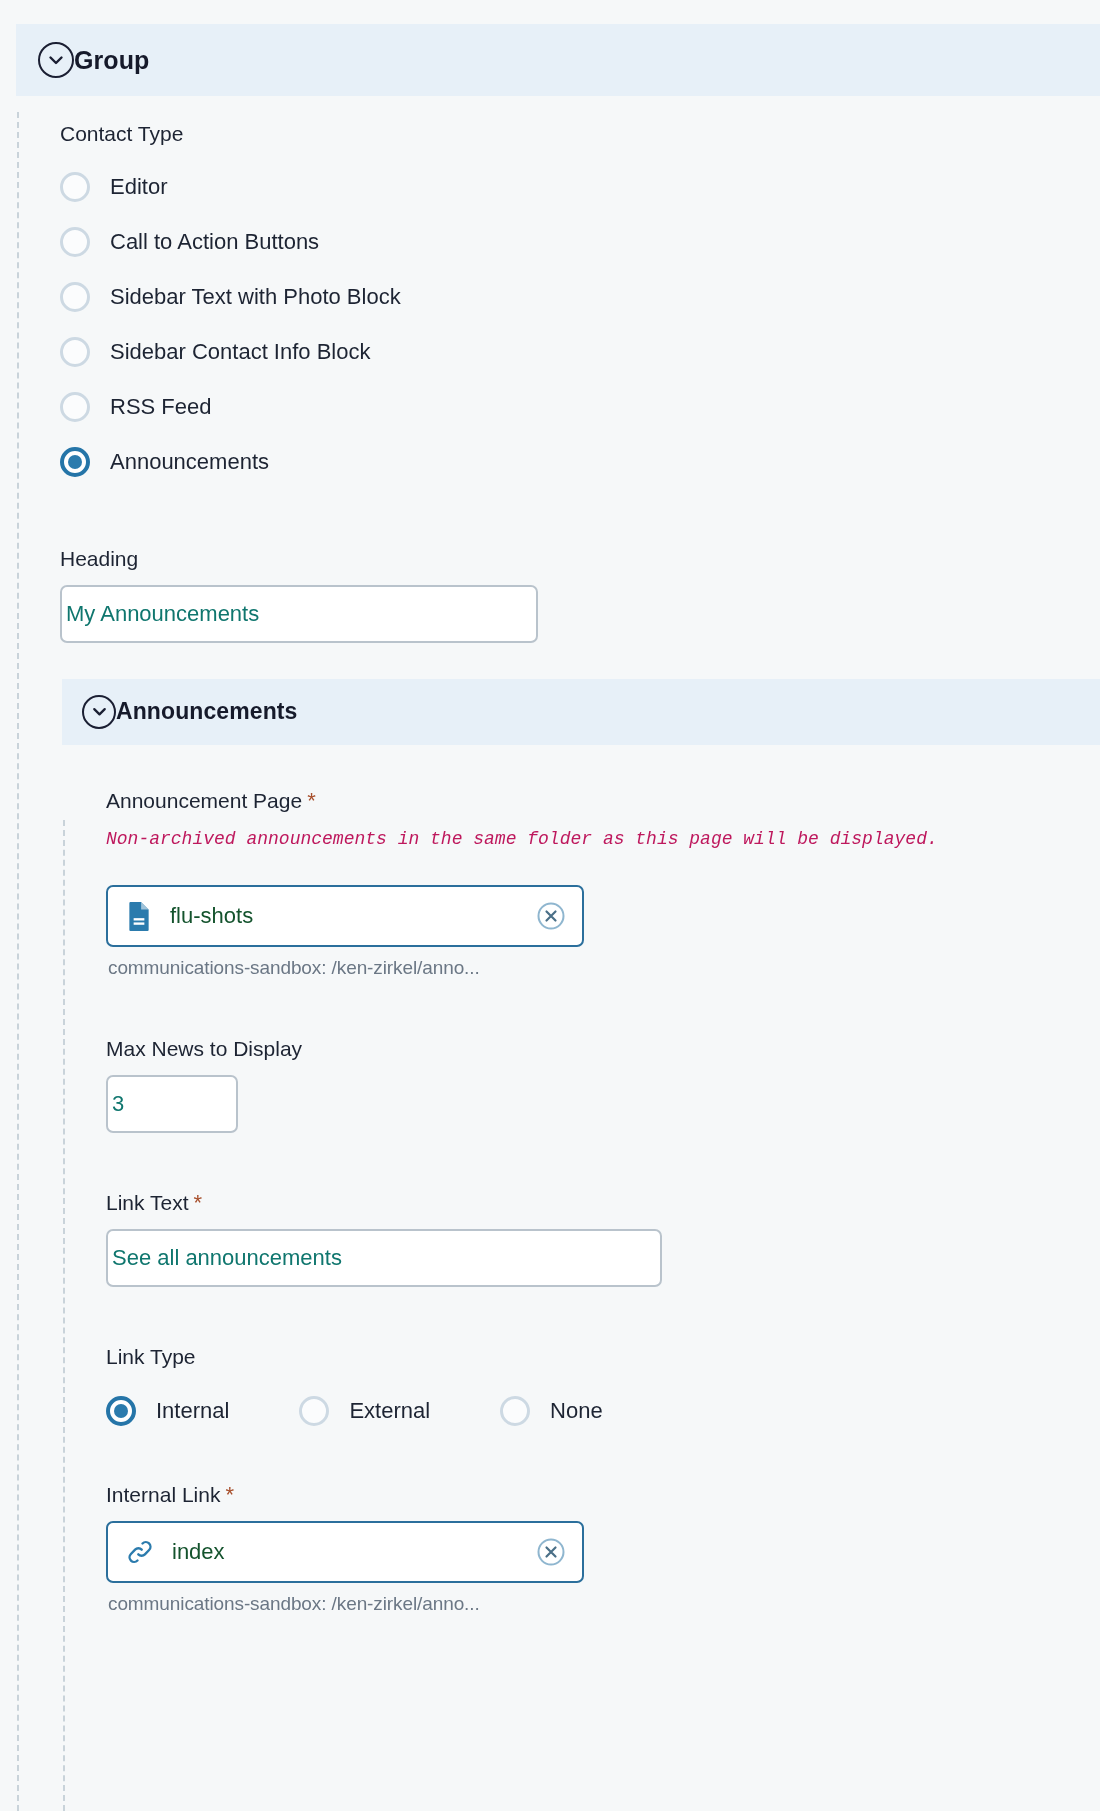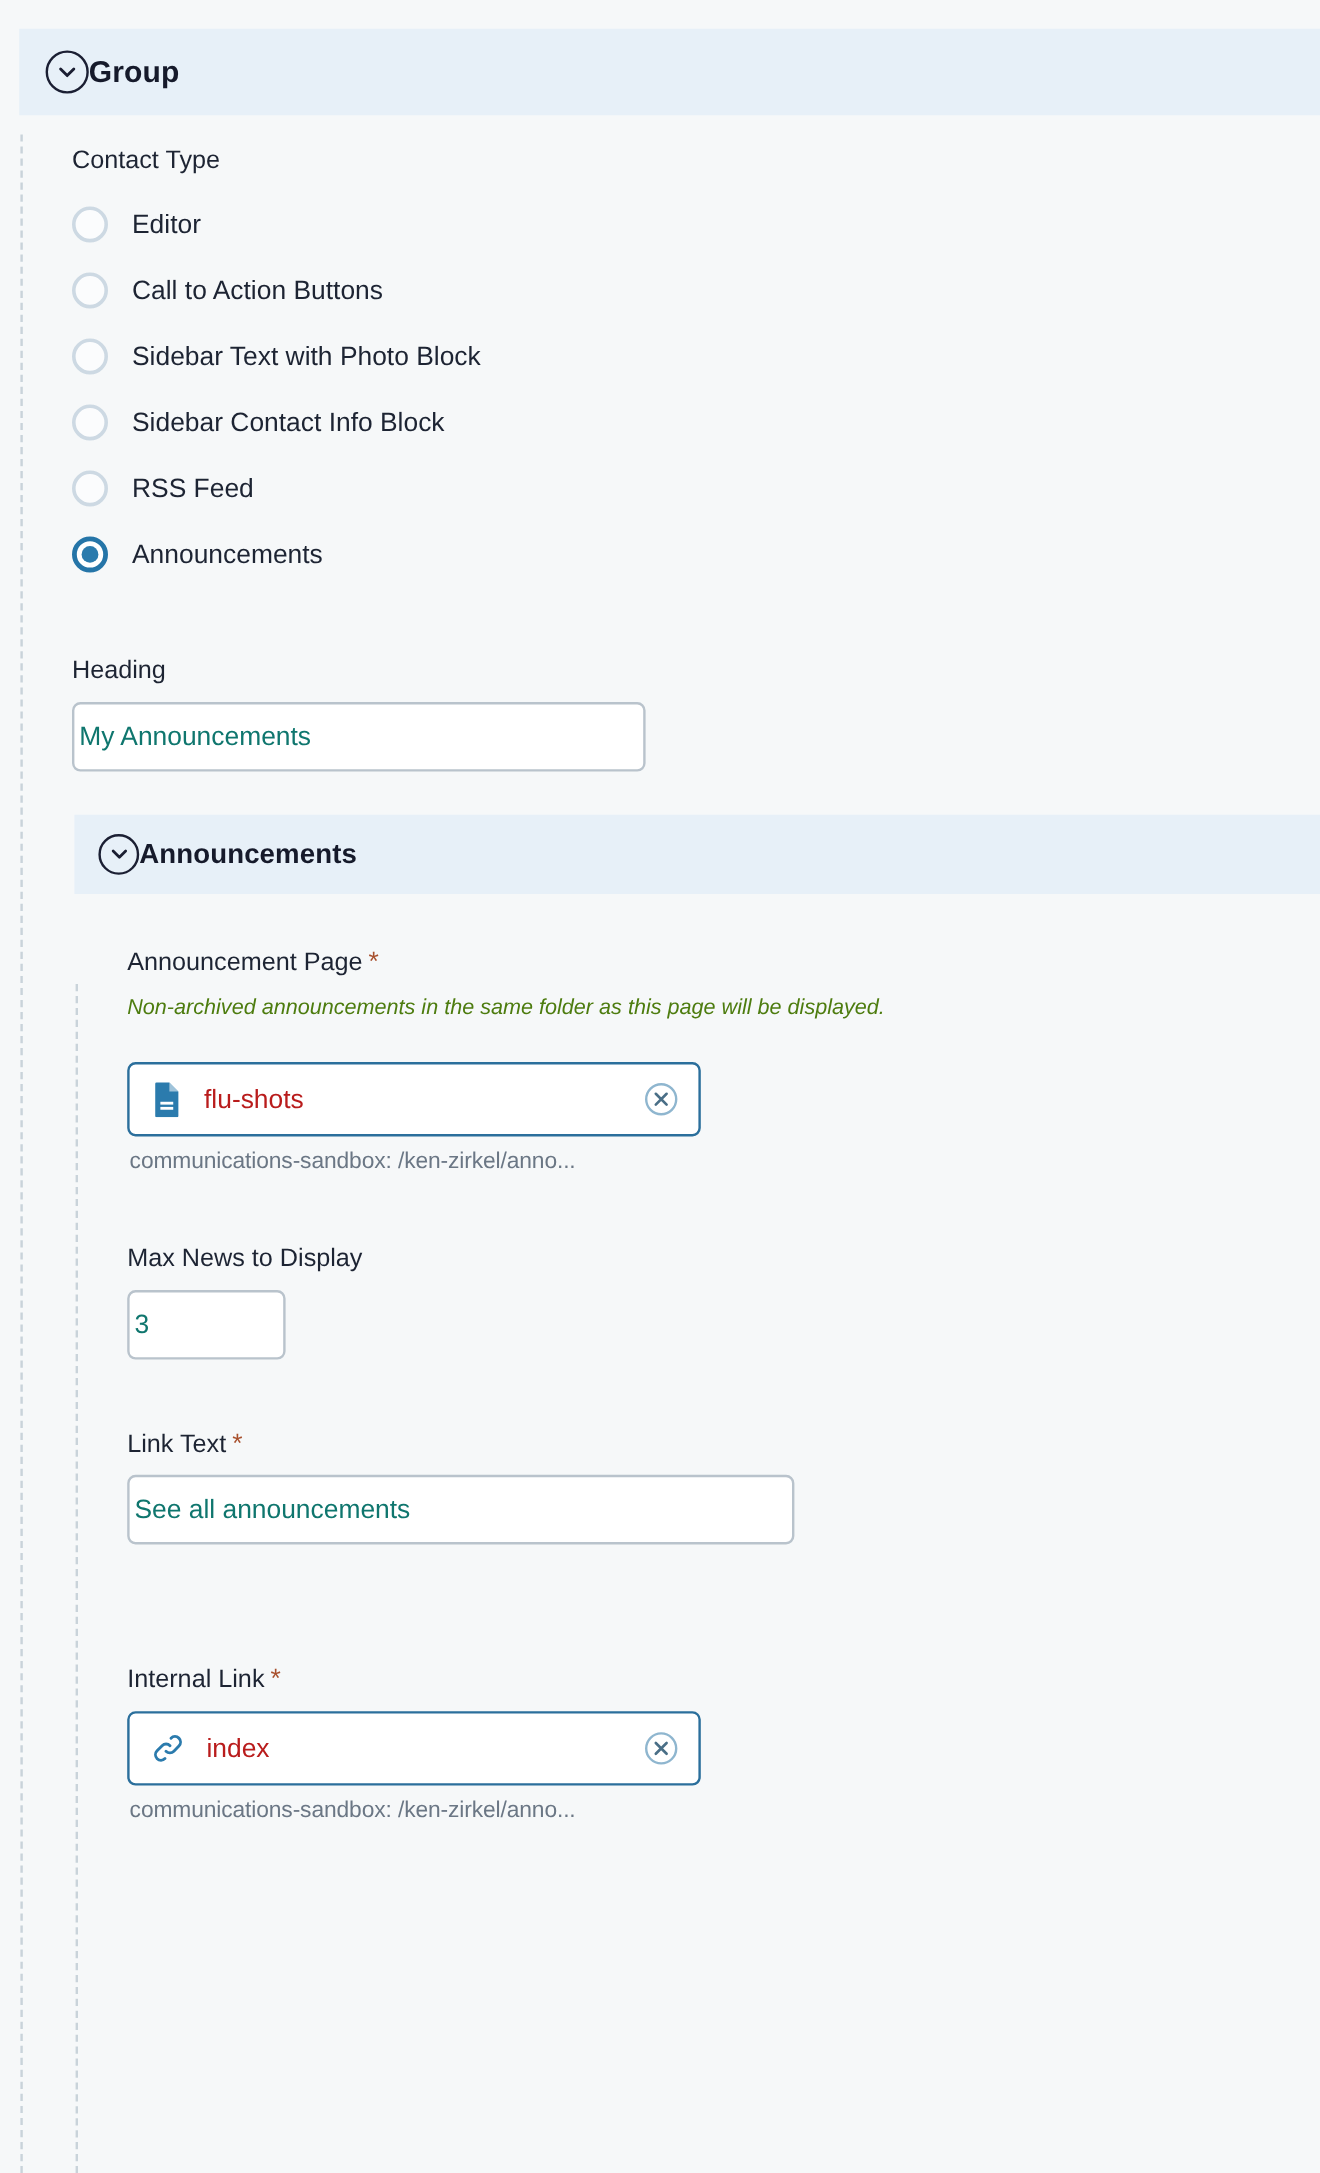--- a/index.html
+++ b/index.html
@@ -75,23 +75,24 @@
   }
   .req {
     color: #a8502d;
     font-size: 22px;
     margin-left: 5px;
     font-weight: normal;
   }
   .help-text {
     font-size: 18px;
     font-style: italic;
-    color: #4d7c0f;
+    color: #be185d;
     margin: 0 0 34px 0;
     line-height: 1.35;
+    font-family: Liberation Mono, monospace;
   }
 
   
   .radio-list { margin: 0 0 0 0; }
   .radio-row {
     display: flex;
     align-items: center;
     gap: 20px;
     height: 55px;
   }
@@ -152,21 +153,21 @@
     height: 62px;
     display: flex;
     align-items: center;
     padding: 0 16px 0 18px;
     gap: 18px;
   }
   .chip-icon { flex: 0 0 auto; display: flex; align-items: center; }
   .chip-label {
     flex: 1 1 auto;
     font-size: 22px;
-    color: #b91c1c;
+    color: #14532d;
     white-space: nowrap;
     overflow: hidden;
     text-overflow: ellipsis;
   }
   .chip-clear { flex: 0 0 auto; display: flex; align-items: center; cursor: pointer; }
   .chip-path {
     font-size: 19px;
     color: #6b7785;
     margin: 10px 0 0 2px;
     letter-spacing: -0.1px;
@@ -282,20 +283,37 @@
 
     <div class="field">
       <div class="field-label">
         <span>Link Text</span><span class="req">*</span>
       </div>
       <input class="text-input w-linktext" type="text" value="See all announcements" style="">
     </div>
 
     <div class="spacer-lg"></div>
 
+    <div class="field">
+      <div class="field-label">Link Type</div>
+      <div class="radio-inline">
+        <div class="radio-row">
+          <span class="radio checked"></span>
+          <span class="radio-label">Internal</span>
+        </div>
+        <div class="radio-row">
+          <span class="radio"></span>
+          <span class="radio-label">External</span>
+        </div>
+        <div class="radio-row">
+          <span class="radio"></span>
+          <span class="radio-label">None</span>
+        </div>
+      </div>
+    </div>
 
     <div class="spacer-md"></div>
 
     <div class="field">
       <div class="field-label">
         <span>Internal Link</span><span class="req">*</span>
       </div>
       <div class="chip">
         <span class="chip-icon">
           <svg width="28" height="28" viewBox="0 0 28 28" aria-hidden="true">

